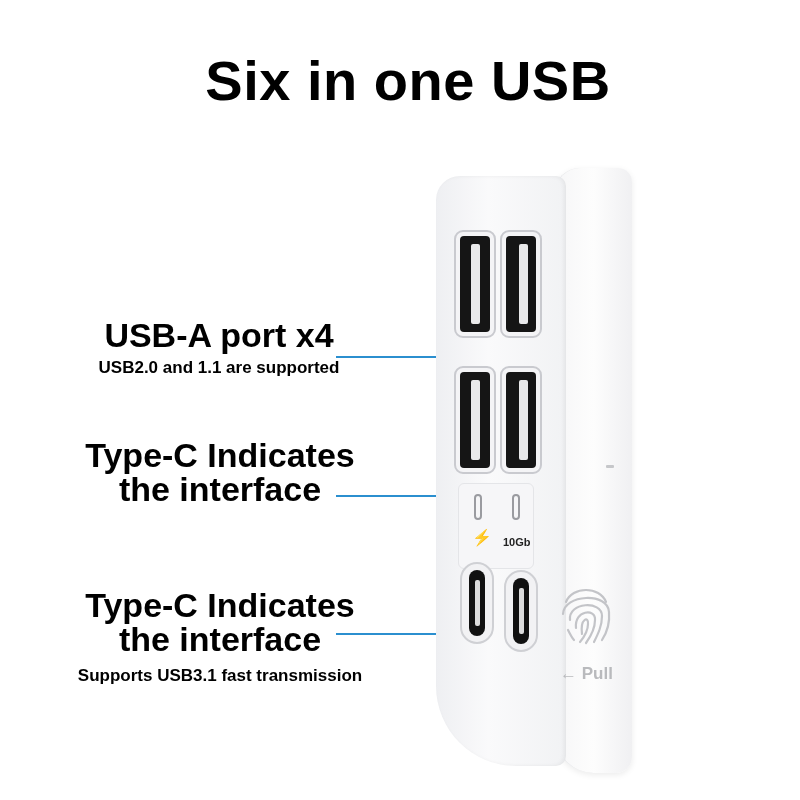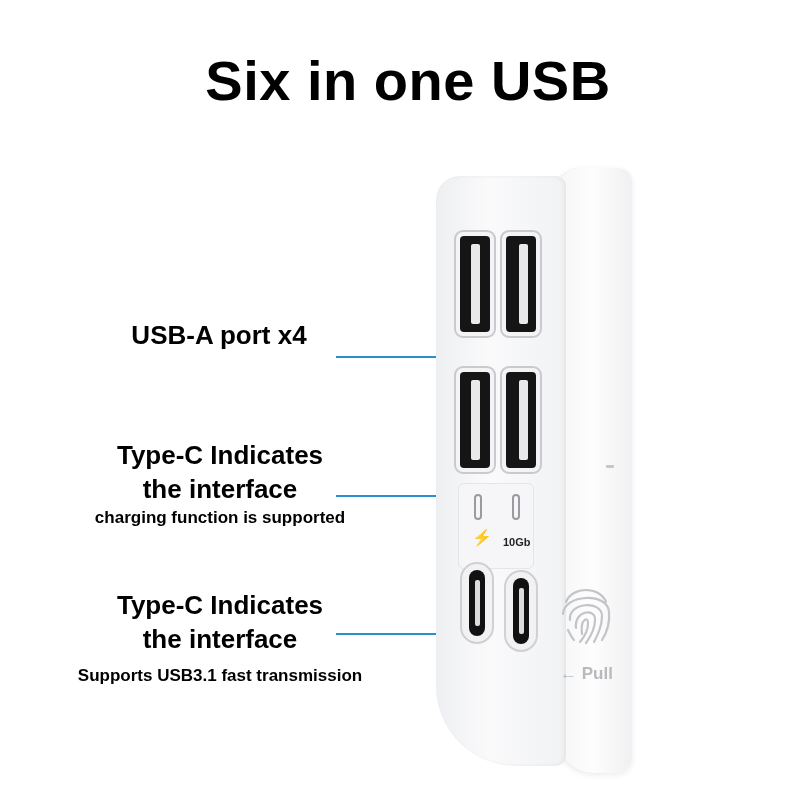--- a/index.html
+++ b/index.html
@@ -1,21 +1,21 @@
 <!DOCTYPE html>
 <html><head>
 <meta charset="utf-8">
 <style>
   * { box-sizing: border-box; margin: 0; padding: 0; }
   body { width: 800px; height: 800px; background: #ffffff; position: relative; overflow: hidden;
          font-family: "Liberation Sans", sans-serif; color: #000; }
   .title { position: absolute; top: 48px; left: 8px; width: 800px; text-align: center;
            font-size: 56px; font-weight: bold; letter-spacing: 0.5px; }
   .label { position: absolute; text-align: center; font-weight: bold; }
-  .h { font-size: 26px; line-height: 34px; }
+  .h { font-size: 34px; line-height: 34px; }
   .s { font-size: 17px; line-height: 24px; }
   .line { position: absolute; background: #2b8fcf; }
   .dot { position: absolute; width: 16px; height: 16px; border-radius: 50%; background: #1a86d3; }
 
   
   .device { position: absolute; left: 436px; top: 168px; width: 196px; height: 600px; }
   .body-main { position: absolute; left: 0; top: 8px; width: 130px; height: 590px;
                background: linear-gradient(90deg, #eeeff2 0%, #fafafb 40%, #f1f2f4 100%);
                border-radius: 24px 10px 10px 80px; box-shadow: inset -2px 0 4px rgba(0,0,0,0.06); }
   .body-side { position: absolute; left: 118px; top: 0; width: 78px; height: 605px;
@@ -41,28 +41,28 @@
   .pull { position: absolute; left: 124px; top: 496px; font-size: 17px; font-weight: bold; color: #b9babd; }
   .led { position: absolute; left: 170px; top: 297px; width: 8px; height: 3px; background: #c6c7ca; border-radius: 1px; }
 </style>
 </head>
 <body>
 
 <div class="title">Six in one USB</div>
 
 <div class="label" style="left:60px; top:318px; width:318px;">
   <div class="h">USB-A port x4</div>
+  <div class="s" style="margin-top:4px;">USB2.0 and 1.1 are supported</div>
 </div>
 <div class="line" style="left:336px; top:356px; width:156px; height:2px;"></div>
 <div class="dot" style="left:483px; top:349px;"></div>
 
 <div class="label" style="left:40px; top:438px; width:360px;">
   <div class="h">Type-C Indicates</div>
   <div class="h">the interface</div>
-  <div class="s">charging function is supported</div>
 </div>
 <div class="line" style="left:336px; top:495px; width:140px; height:2px;"></div>
 <div class="line" style="left:474px; top:495px; width:2px; height:78px;"></div>
 <div class="dot" style="left:466px; top:566px;"></div>
 
 <div class="label" style="left:40px; top:588px; width:360px;">
   <div class="h">Type-C Indicates</div>
   <div class="h">the interface</div>
   <div class="s" style="margin-top:8px;">Supports USB3.1 fast transmission</div>
 </div>

